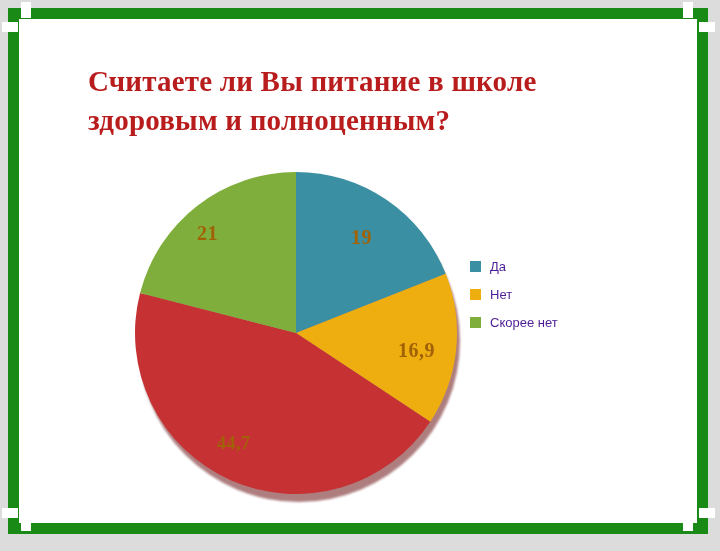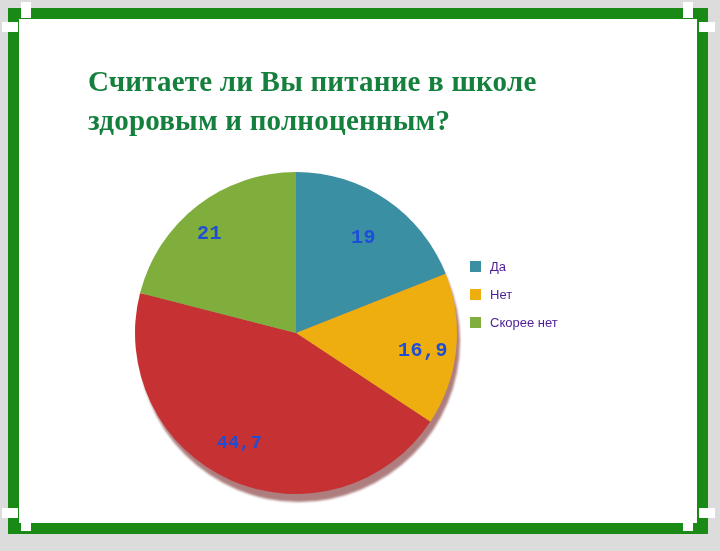--- a/index.html
+++ b/index.html
@@ -109,22 +109,22 @@
   .pie {
     position: absolute;
     left: 0px;
     top: 0px;
     width: 322px;
     height: 322px;
   }
 
   .slice-label {
     position: absolute;
-    color: #1d4ed8;
-    font-family: Liberation Mono, monospace;
+    color: #a16207;
+    font-family: Liberation Serif, serif;
     font-size: 20px;
     font-weight: bold;
     letter-spacing: 0.5px;
     white-space: nowrap;
   }
   .lbl-da       { left: 216px; top: 54px; text-align: right; }
   .lbl-net      { left: 263px; top: 167px; }
   .lbl-skda     { left: 82px;  top: 261px; font-size: 18px; }
   .lbl-sknet    { left: 62px;  top: 50px;  }
 
@@ -163,21 +163,21 @@
 
   <div class="notch tl"></div>
   <div class="notch tr"></div>
   <div class="notch bl"></div>
   <div class="notch br"></div>
   <div class="notch-v tl"></div>
   <div class="notch-v tr"></div>
   <div class="notch-v bl"></div>
   <div class="notch-v br"></div>
 
-  <div class="title" style="color: #15803d;">Считаете ли Вы питание в школе здоровым и полноценным?</div>
+  <div class="title" style="color: #b91c1c;">Считаете ли Вы питание в школе здоровым и полноценным?</div>
 
   <div class="chart-area">
 
     <div class="pie-wrap">
       <div class="pie-shadow"></div>
 
       <svg class="pie" viewBox="0 0 322 322">
         <g id="slices-group">
             <path d="M 161 161 L 161.00 0.00 A 161 161 0 0 1 310.69 101.73 Z" fill="#3a8fa3"></path>
             <path d="M 161 161 L 310.69 101.73 A 161 161 0 0 1 295.29 249.81 Z" fill="#efae10"></path>

